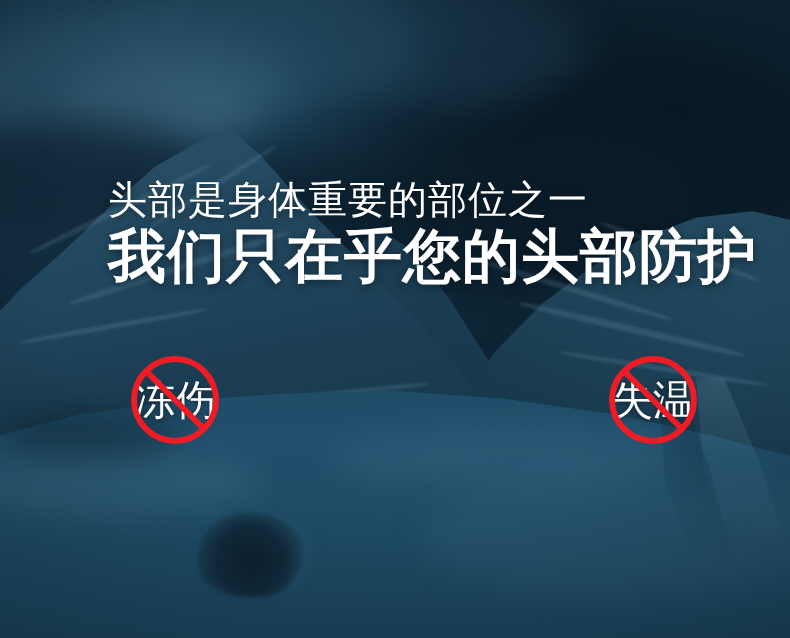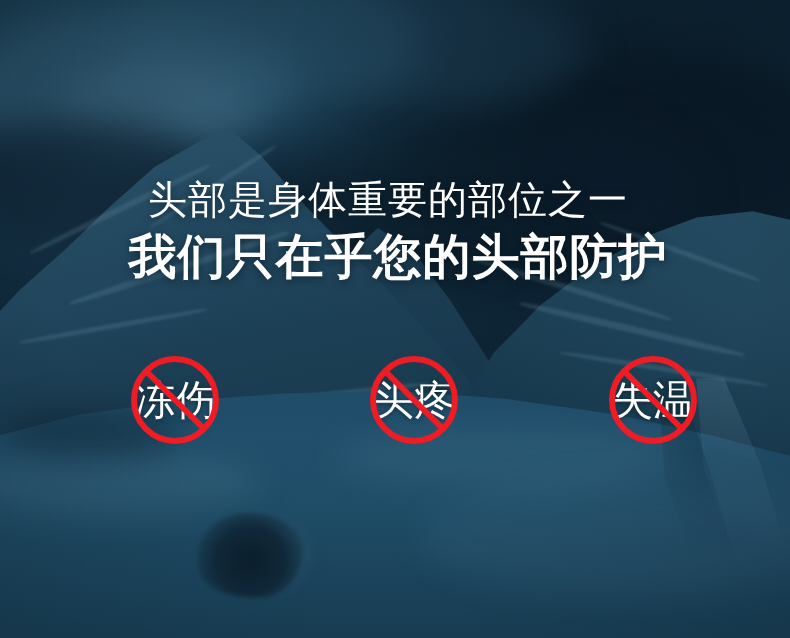--- a/index.html
+++ b/index.html
@@ -121,22 +121,22 @@
     position:absolute;left:108px;top:176px;width:580px;
     z-index:5;
   }
   .hl{
     color:#ffffff;
     letter-spacing:1px;
     white-space:nowrap;
     text-shadow:0 2px 8px rgba(3,14,22,.55);
     font-family:"DejaVu Sans","Liberation Sans",sans-serif;
   }
-  .hl-1,.hl-2{font-weight:400;font-size:39px;line-height:48px;margin-left:40px;}
-  .hl-3{font-weight:700;font-size:48px;line-height:56px;letter-spacing:1px;margin-top:4px;text-align:center;}
+  .hl-1,.hl-2{font-weight:400;font-size:39px;line-height:48px;}
+  .hl-3{font-weight:700;font-size:58px;line-height:56px;letter-spacing:1px;margin-top:4px;text-align:center;}
 
   
   .badges{
     position:absolute;left:114px;top:350px;width:600px;height:100px;
     display:flex;justify-content:space-between;align-items:center;
     z-index:6;
   }
   .badge{
     position:relative;
     width:122px;height:96px;
@@ -217,29 +217,20 @@
     <div class="badge">
       <span class="badge-label">冻伤</span>
       <span class="no-sign">
         <svg viewBox="0 0 92 92" xmlns="http://www.w3.org/2000/svg">
           <circle cx="46" cy="46" r="41" fill="none" stroke="#EE1C25" stroke-width="6"></circle>
           <line x1="17" y1="17" x2="75" y2="75" stroke="#EE1C25" stroke-width="6" stroke-linecap="butt"></line>
         </svg>
       </span>
     </div>
 
-    <div class="badge">
-      <span class="badge-label">头疼</span>
-      <span class="no-sign">
-        <svg viewBox="0 0 92 92" xmlns="http://www.w3.org/2000/svg">
-          <circle cx="46" cy="46" r="41" fill="none" stroke="#EE1C25" stroke-width="6"></circle>
-          <line x1="17" y1="17" x2="75" y2="75" stroke="#EE1C25" stroke-width="6" stroke-linecap="butt"></line>
-        </svg>
-      </span>
-    </div>
 
 
     <div class="badge">
       <span class="badge-label">失温</span>
       <span class="no-sign">
         <svg viewBox="0 0 92 92" xmlns="http://www.w3.org/2000/svg">
           <circle cx="46" cy="46" r="41" fill="none" stroke="#EE1C25" stroke-width="6"></circle>
           <line x1="17" y1="17" x2="75" y2="75" stroke="#EE1C25" stroke-width="6" stroke-linecap="butt"></line>
         </svg>
       </span>

